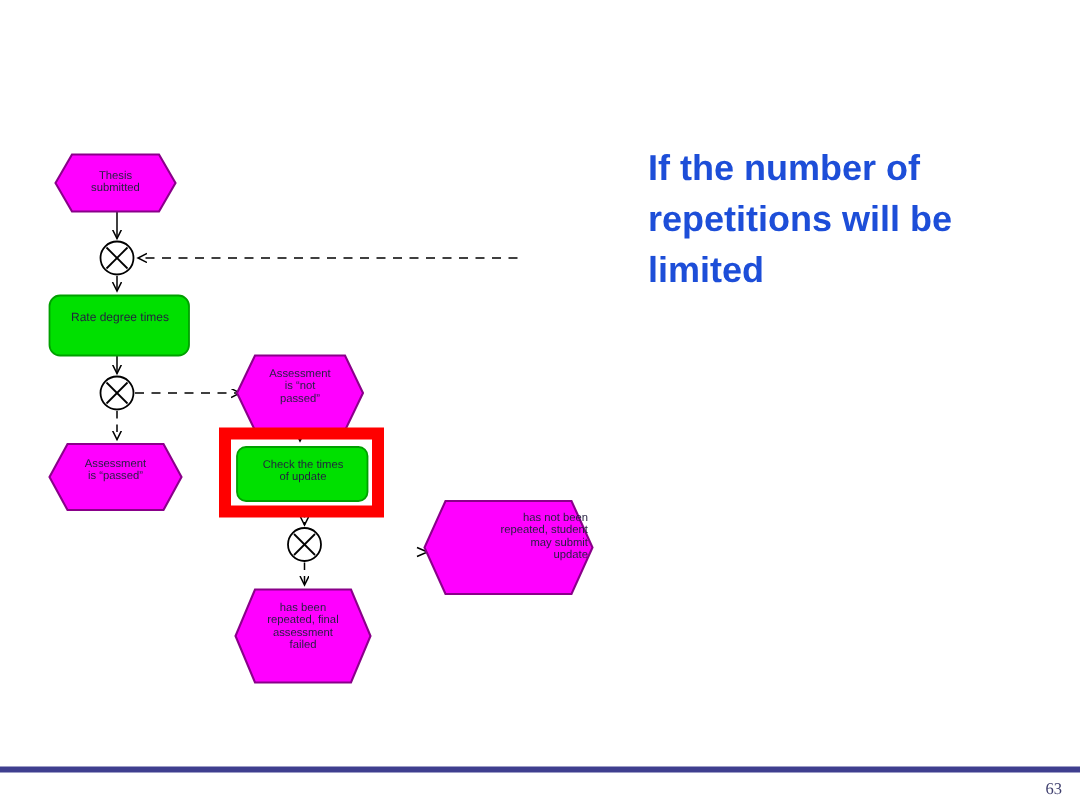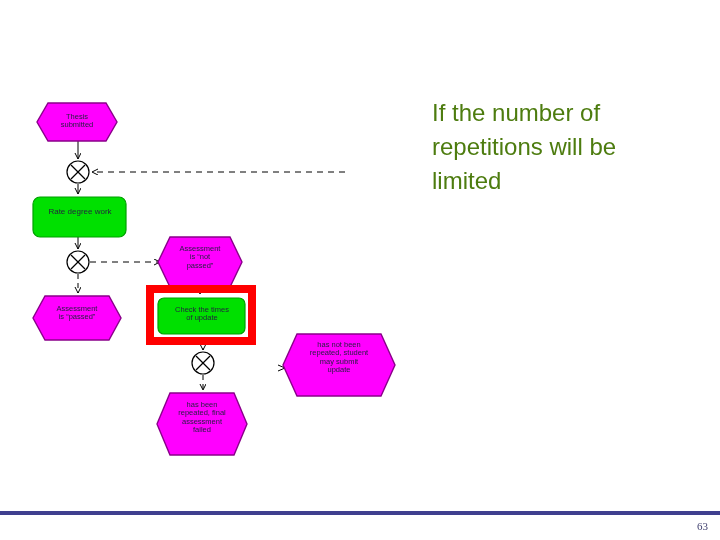--- a/index.html
+++ b/index.html
@@ -33,23 +33,23 @@
     line-height: 1.1;
     white-space: nowrap;
   }
   
   #caption {
     position: absolute;
     left: 432px;
     top: 96px;
     width: 250px;
     font-size: 24px;
-    color: #4d7c0f;
+    color: #1d4ed8;
     line-height: 1.42;
-    font-weight: 400;
+    font-weight: 700;
   }
   
   #diagram {
     position: absolute;
     left: 0;
     top: 0;
     width: 720px;
     height: 500px;
     padding-left: 44px;
   }
@@ -65,21 +65,21 @@
     color: #231f3f;
     font-family: "Liberation Sans", sans-serif;
     pointer-events: none;
     line-height: 1.12;
   }
   .lbl-thesis       { left: 39px;  top: 113px; width: 76px;  font-size: 7.5px; }
   .lbl-rate         { left: 34px;  top: 208px; width: 92px;  font-size: 8px;   }
   .lbl-assess-not   { left: 161px; top: 245px; width: 78px;  font-size: 7.5px; }
   .lbl-assess-pass  { left: 36px;  top: 305px; width: 82px;  font-size: 7.5px; }
   .lbl-check        { left: 158px; top: 306px; width: 88px;  font-size: 7.5px; }
-  .lbl-notrep       { left: 286px; top: 341px; width: 106px; font-size: 7.5px; }
+  .lbl-notrep       { left: 286px; top: 341px; width: 106px; font-size: 7.5px; text-align: right; }
   .lbl-rep          { left: 160px; top: 401px; width: 84px;  font-size: 7.5px; }
 
   
   #footer-rule {
     position: absolute;
     left: 0;
     top: 511px;
     width: 720px;
     height: 4px;
     background: #3f3f8f;
@@ -164,21 +164,21 @@
       <rect x="150" y="289" width="102" height="52" fill="none" stroke="#ff0000" stroke-width="8"></rect>
       <rect x="158" y="298" width="87" height="36" rx="6" ry="6" fill="#00e000" stroke="#00a000" stroke-width="1.2"></rect>
     </svg>
 
     <div class="node-label lbl-thesis">
       <div>Thesis</div>
       <div>submitted</div>
     </div>
 
     <div class="node-label lbl-rate">
-      <div>Rate degree work</div>
+      <div>Rate degree times</div>
     </div>
 
     <div class="node-label lbl-assess-not">
       <div>Assessment</div>
       <div>is “not</div>
       <div>passed”</div>
     </div>
 
     <div class="node-label lbl-assess-pass">
       <div>Assessment</div>

